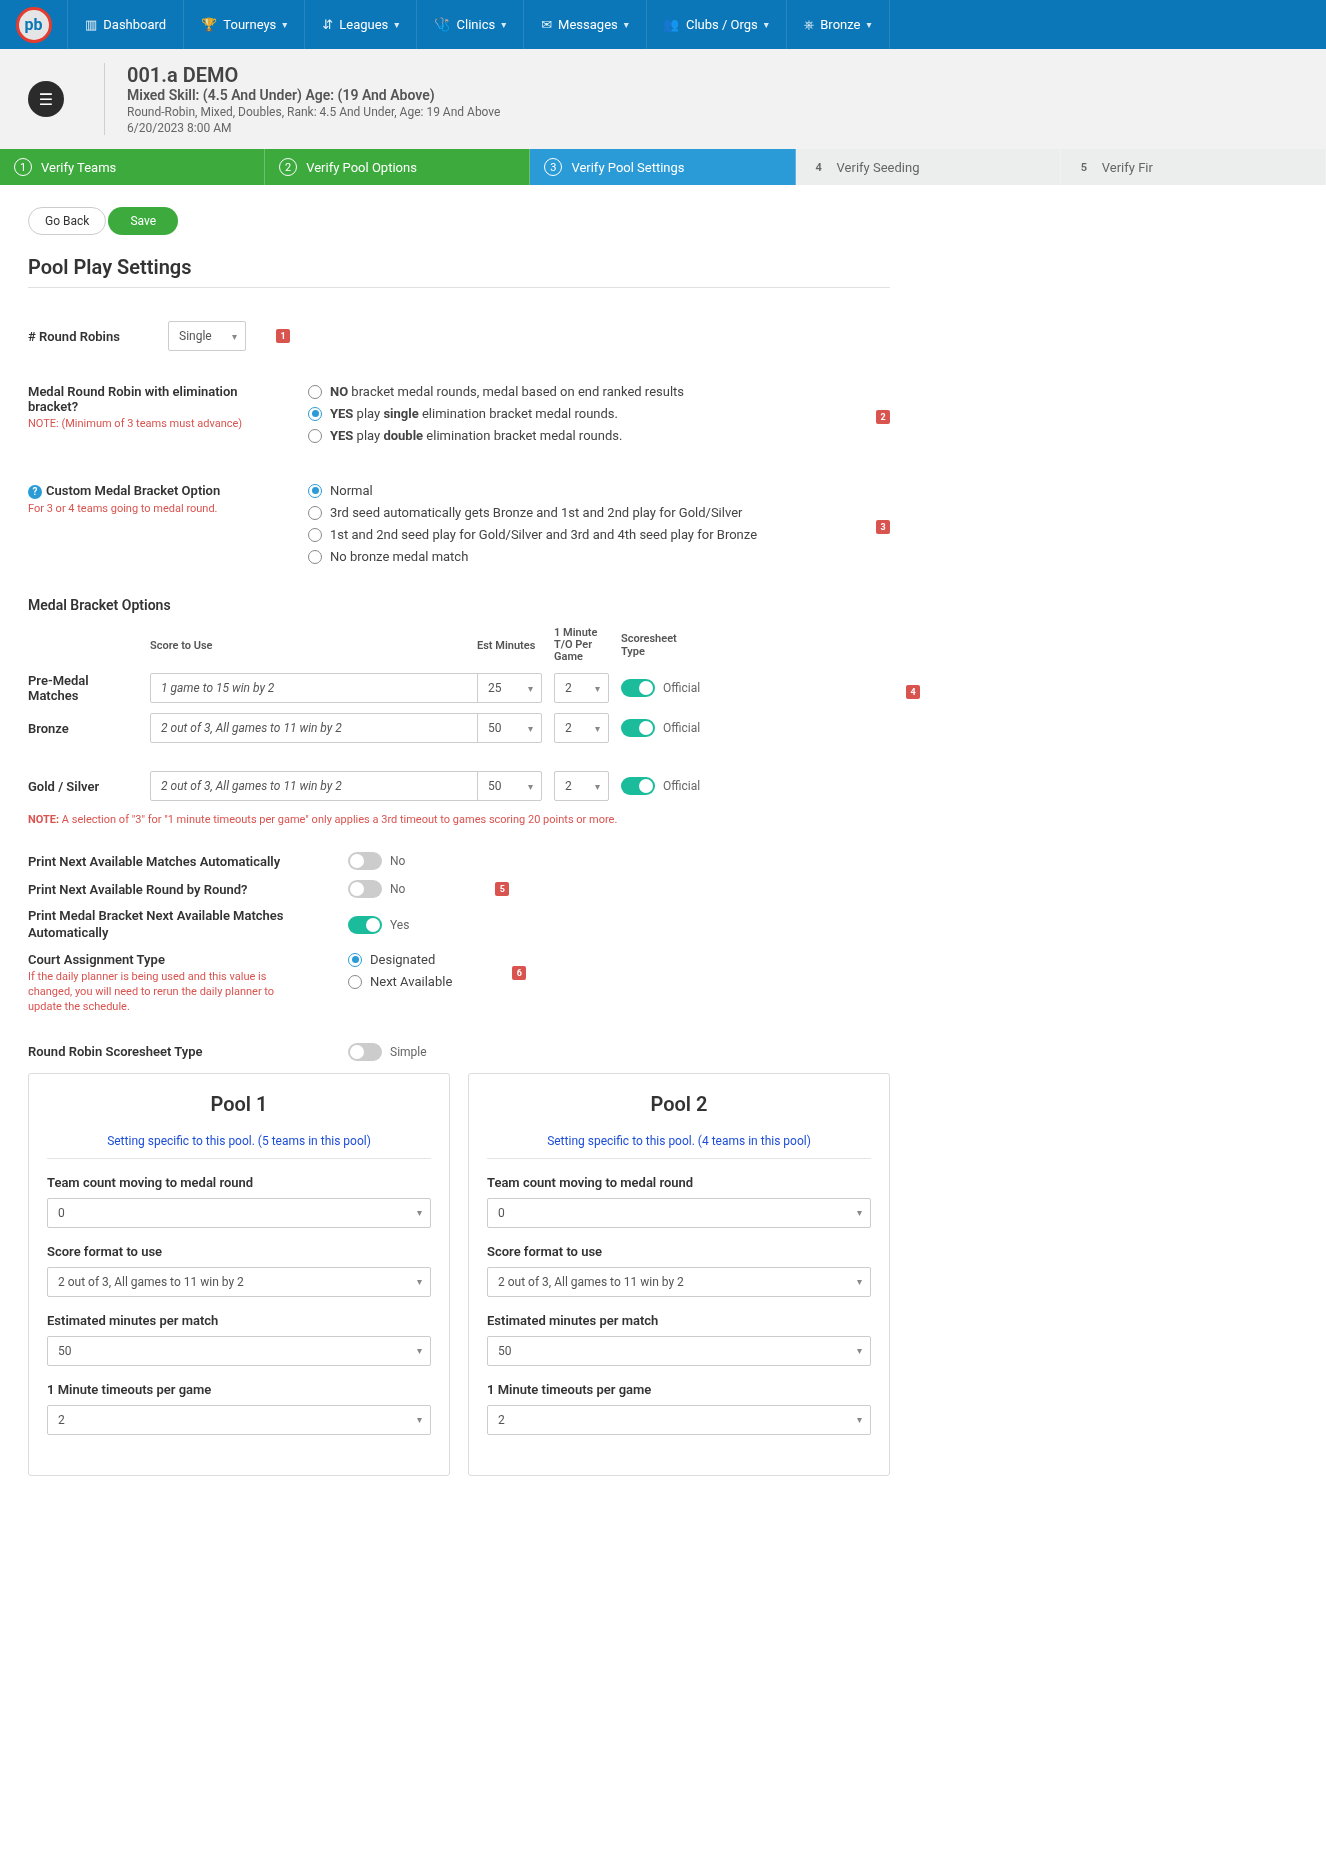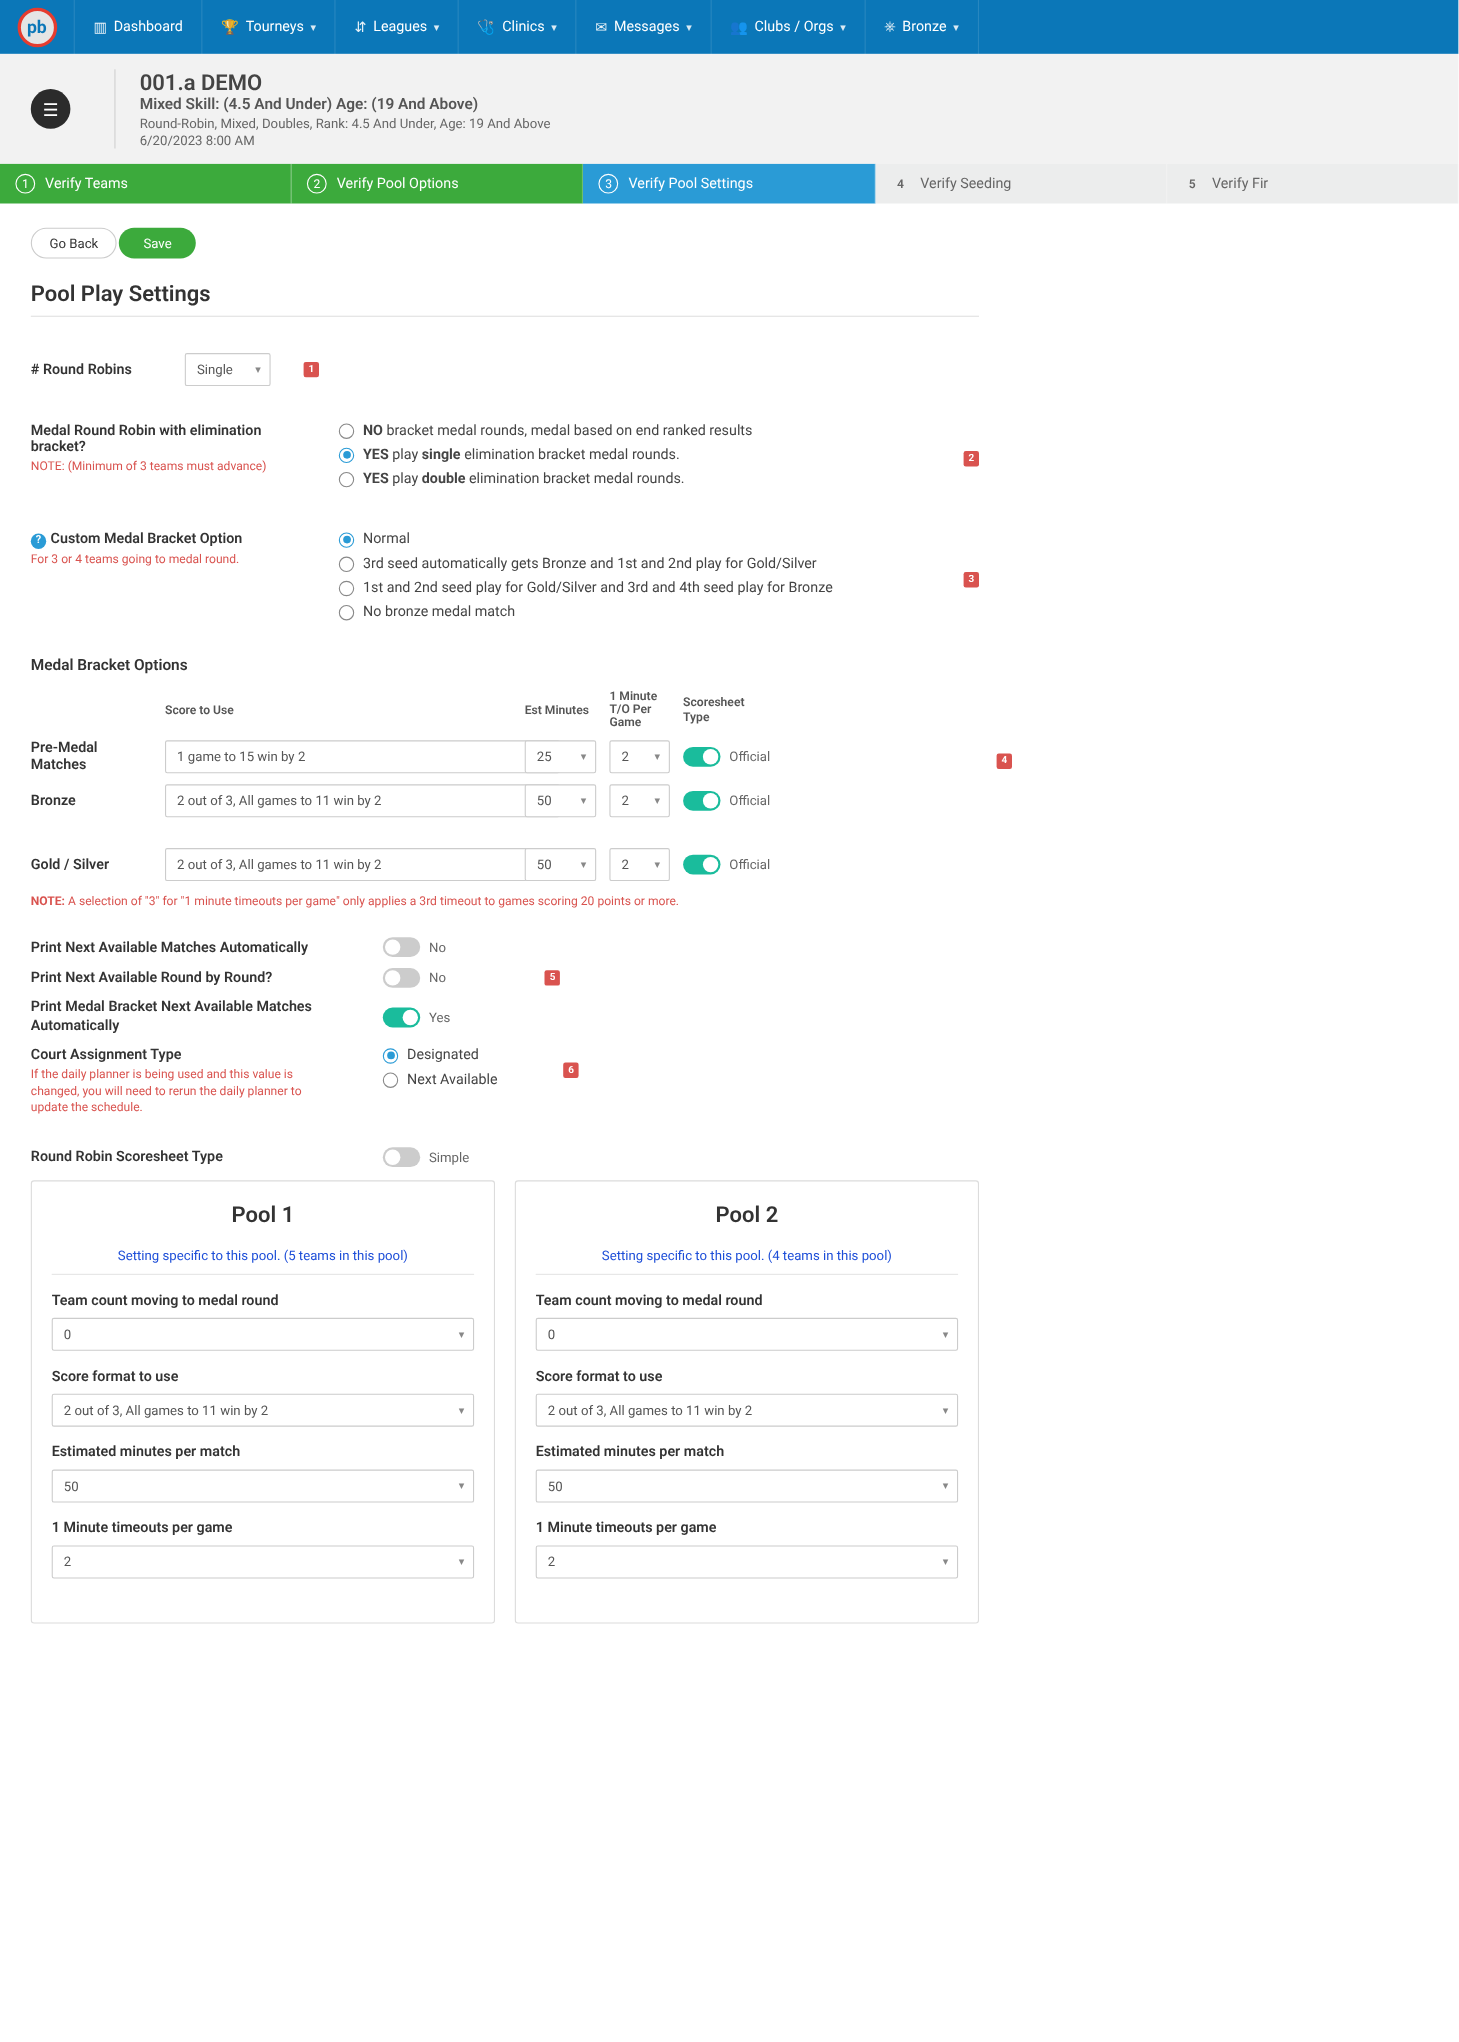--- a/index.html
+++ b/index.html
@@ -30,21 +30,21 @@
   .btn.green{ background:#3caa3c; color:#fff; border:none; padding:0 22px;}
   h2.section-title{ font-size:20px; font-weight:600; color:#333; margin:20px 0 8px 0;}
   .hr{ height:1px; background:#e0e0e0; margin:6px 0 22px 0;}
   .row{ display:flex; align-items:flex-start; gap:30px; margin-bottom:26px;margin-top:33px;}
   .row .label{ width:250px; font-size:13px; font-weight:600; color:#333;}
   .row .help{ font-size:11px; color:#d9534f; font-weight:400; margin-top:3px;}
   .select{ height:30px; border:1px solid #ccc; border-radius:2px; background:#fff; padding:0 26px 0 10px; font-size:12px; color:#555; display:inline-flex; align-items:center; position:relative; cursor:pointer;}
   .select::after{ content:"▾"; position:absolute; right:8px; font-size:10px; color:#888;}
   .select.w70{ width:78px;}
   .select.w55{ width:55px;}
-  .select.w315{ width:359px;}
+  .select.w315{ width:359px;font-style:italic;}
   .radio-list label{ display:flex; align-items:center; gap:8px; font-size:13px; color:#444; margin-bottom:7px; cursor:pointer;}
   .radio{ width:14px; height:14px; border:1.5px solid #888; border-radius:50%; position:relative; flex-shrink:0;}
   .radio.on{ border-color:#2a9bd6;}
   .radio.on::after{ content:""; position:absolute; inset:2.5px; background:#2a9bd6; border-radius:50%;}
   .marker{ background:#d9534f; color:#fff; font-size:9px; font-weight:700; padding:2px 4px; border-radius:2px; min-width:14px; text-align:center;}
   .subhead{ font-size:14px; font-weight:600; color:#333; margin:10px 0 14px;}
   .grid{ display:grid; grid-template-columns:110px 315px 65px 55px 80px; gap:12px 12px; align-items:center;}
   .gridhead{ font-size:11px; color:#555; font-weight:600;}
   .rowlabel{ font-size:13px; font-weight:600; color:#333;}
   .toggle{ width:34px; height:18px; border-radius:9px; background:#ccc; position:relative; cursor:pointer; flex-shrink:0;}

